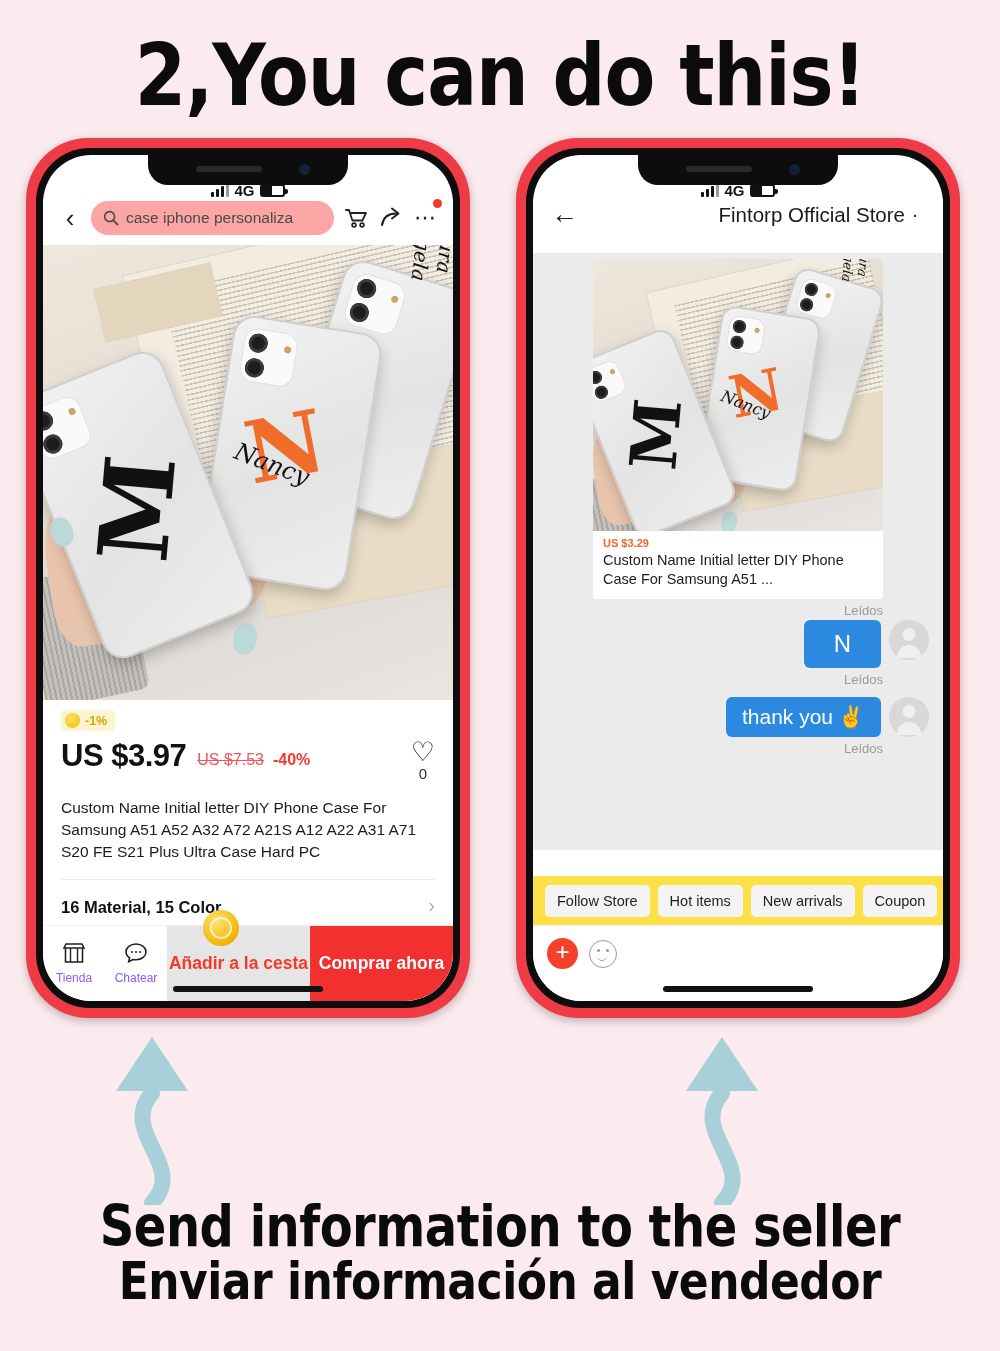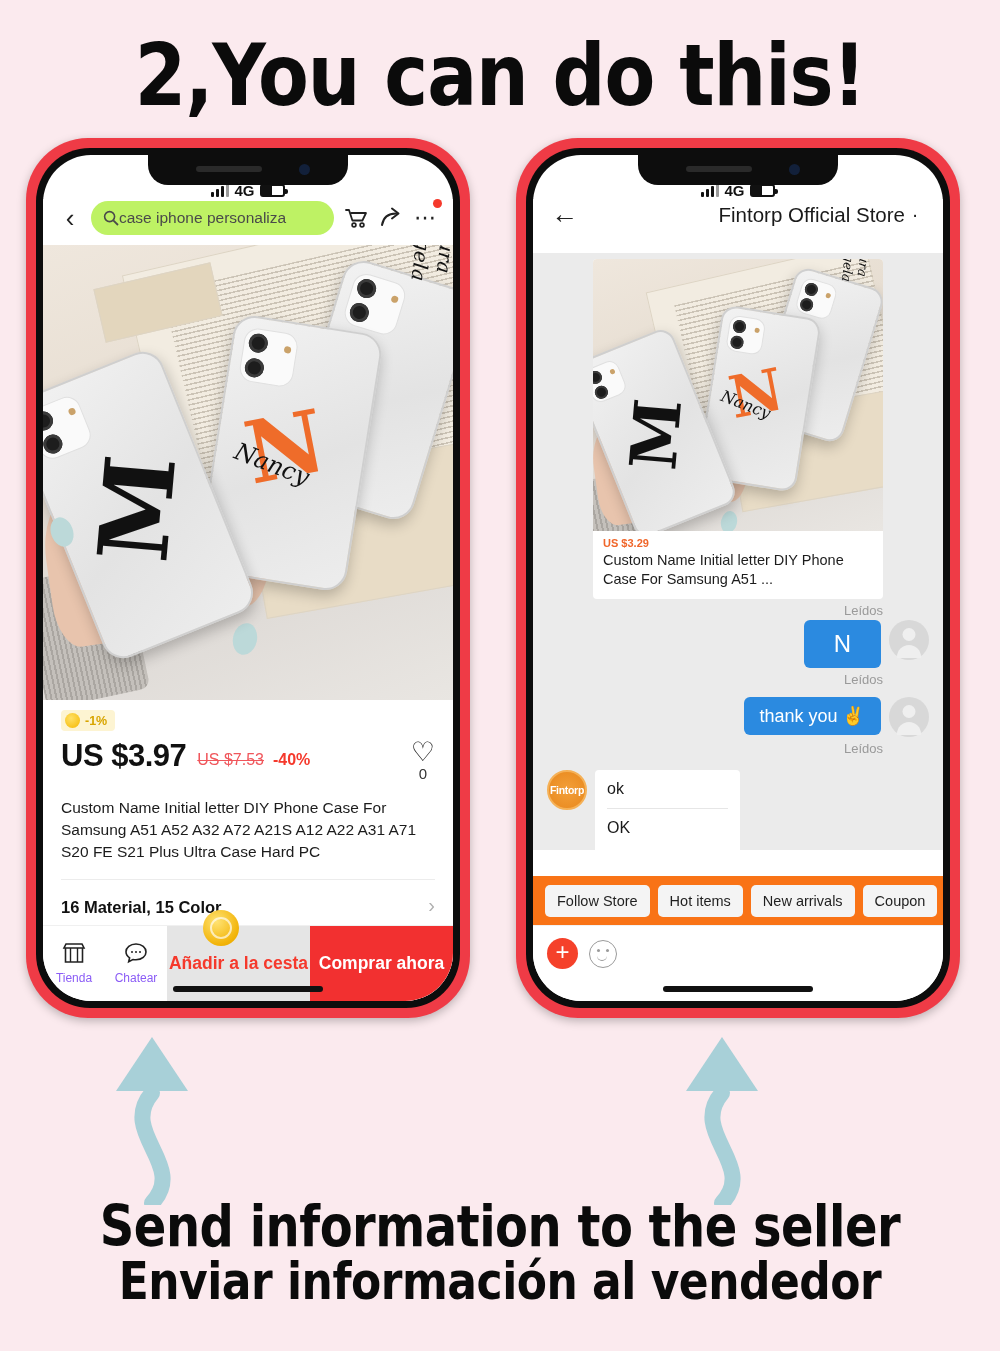--- a/index.html
+++ b/index.html
@@ -89,22 +89,22 @@
   .battery i { display:block; width: 52%; height: 100%; background:#111; }
 
   
   .searchbar {
     display: flex; align-items: center; gap: 10px;
     padding: 2px 16px 10px 16px;
     background: #fff;
   }
   .back-chevron { font-size: 26px; color:#222; line-height:1; width: 22px; text-align:center;}
   .search-pill {
-    flex: 1; height: 34px; background: #bef264; border-radius: 17px;
-    display: flex; align-items: center; padding: 0 12px;
+    flex: 1; height: 34px; background: #fca5a5; border-radius: 17px;
+    display: flex; align-items: center; gap: 7px; padding: 0 12px;
     overflow: hidden;
   }
   .search-pill .txt { font-size: 15.5px; color: #4a4a4a; white-space: nowrap; }
   .ic { display:inline-flex; align-items:center; justify-content:center; }
   .dots3 { font-size: 22px; letter-spacing: 1px; color:#222; position: relative;}
   .dots3::after{content:""; position:absolute; top:-6px; right:-5px; width:9px;height:9px;
     border-radius:50%; background:#f5392c;}
 
   
   .prod-photo {
@@ -248,21 +248,21 @@
   .card .photo { height: 272px; position:relative; overflow:hidden;
      background: linear-gradient(160deg,#efe7dd 0%,#e7ded2 35%,#dedad6 70%,#e9e6e2 100%);}
   .card .price { color:#f0662a; font-size:11px; font-weight:bold; padding: 6px 10px 2px 10px;}
   .card .desc { font-size: 14.5px; color:#1c1c1c; line-height:1.32; padding: 0 10px 10px 10px;}
 
   .readmark { text-align:right; font-size: 13px; color:#9a9a9a; padding: 4px 46px 2px 0; }
 
   .msg-row { display:flex; justify-content:flex-end; align-items:flex-start; gap:8px;}
   .bubble-out {
     background:#2b8ae0; color:#fff; border-radius:6px; padding: 8px 16px;
-    font-size: 18px; max-width: 230px;
+    font-size: 21px; max-width: 230px;
   }
   .avatar {
     width: 40px; height:40px; border-radius:50%; background:#d8d8d8; position:relative;
     flex: 0 0 40px;
   }
   .avatar::before{content:""; position:absolute; left:50%; top:8px; transform:translateX(-50%);
     width:13px;height:13px;border-radius:50%; background:#efefef;}
   .avatar::after{content:""; position:absolute; left:50%; bottom:2px; transform:translateX(-50%);
     width:24px;height:13px;border-radius:12px 12px 0 0; background:#efefef;}
 
@@ -277,21 +277,21 @@
   .bubble-in {
     background:#fff; border-radius:4px; width: 145px; padding: 10px 12px 8px 12px;
   }
   .bubble-in .t1 { font-size: 16px; color:#1a1a1a; padding-bottom: 10px;
      border-bottom: 1px solid #e6e6e6;}
   .bubble-in .t2 { font-size: 16px; color:#1a1a1a; padding-top: 10px;}
   .bubble-in .t3 { font-size: 11.5px; color:#a5a5a5; padding-top: 26px;}
 
   .chips {
     position:absolute; left:0; right:0; bottom: 76px; height: 49px;
-    background:#f97316; display:flex; align-items:center; gap:8px;
+    background:#fde047; display:flex; align-items:center; gap:8px;
     padding: 0 12px; overflow:hidden;
   }
   .chip {
     background:#f4f4f4; border-radius:5px; padding: 8px 12px;
     font-size: 14.5px; color:#1f1f1f; white-space:nowrap;
   }
   .composer {
     position:absolute; left:0; right:0; bottom: 0; height: 76px;
     background:#fff; display:flex; align-items:center; gap:11px; padding: 0 14px 20px 14px;
     border-top:1px solid #f2f2f2;
@@ -591,28 +591,20 @@
           <span class="avatar"></span>
         </div>
         <div class="readmark">Leídos</div>
 
         <div class="msg-row" style="margin-top:8px;">
           <span class="bubble-out">thank you ✌</span>
           <span class="avatar"></span>
         </div>
         <div class="readmark">Leídos</div>
 
-        <div class="msg-row-in">
-          <span class="seller-avatar">Fintorp</span>
-          <span class="bubble-in">
-            <span class="t1" style="display:block">ok</span>
-            <span class="t2" style="display:block">OK</span>
-            <span class="t3" style="display:block">Alibaba Translate</span>
-          </span>
-        </div>
       </div>
 
       <div class="chips">
         <span class="chip">Follow Store</span>
         <span class="chip">Hot items</span>
         <span class="chip">New arrivals</span>
         <span class="chip">Coupon</span>
 
       </div>
 

